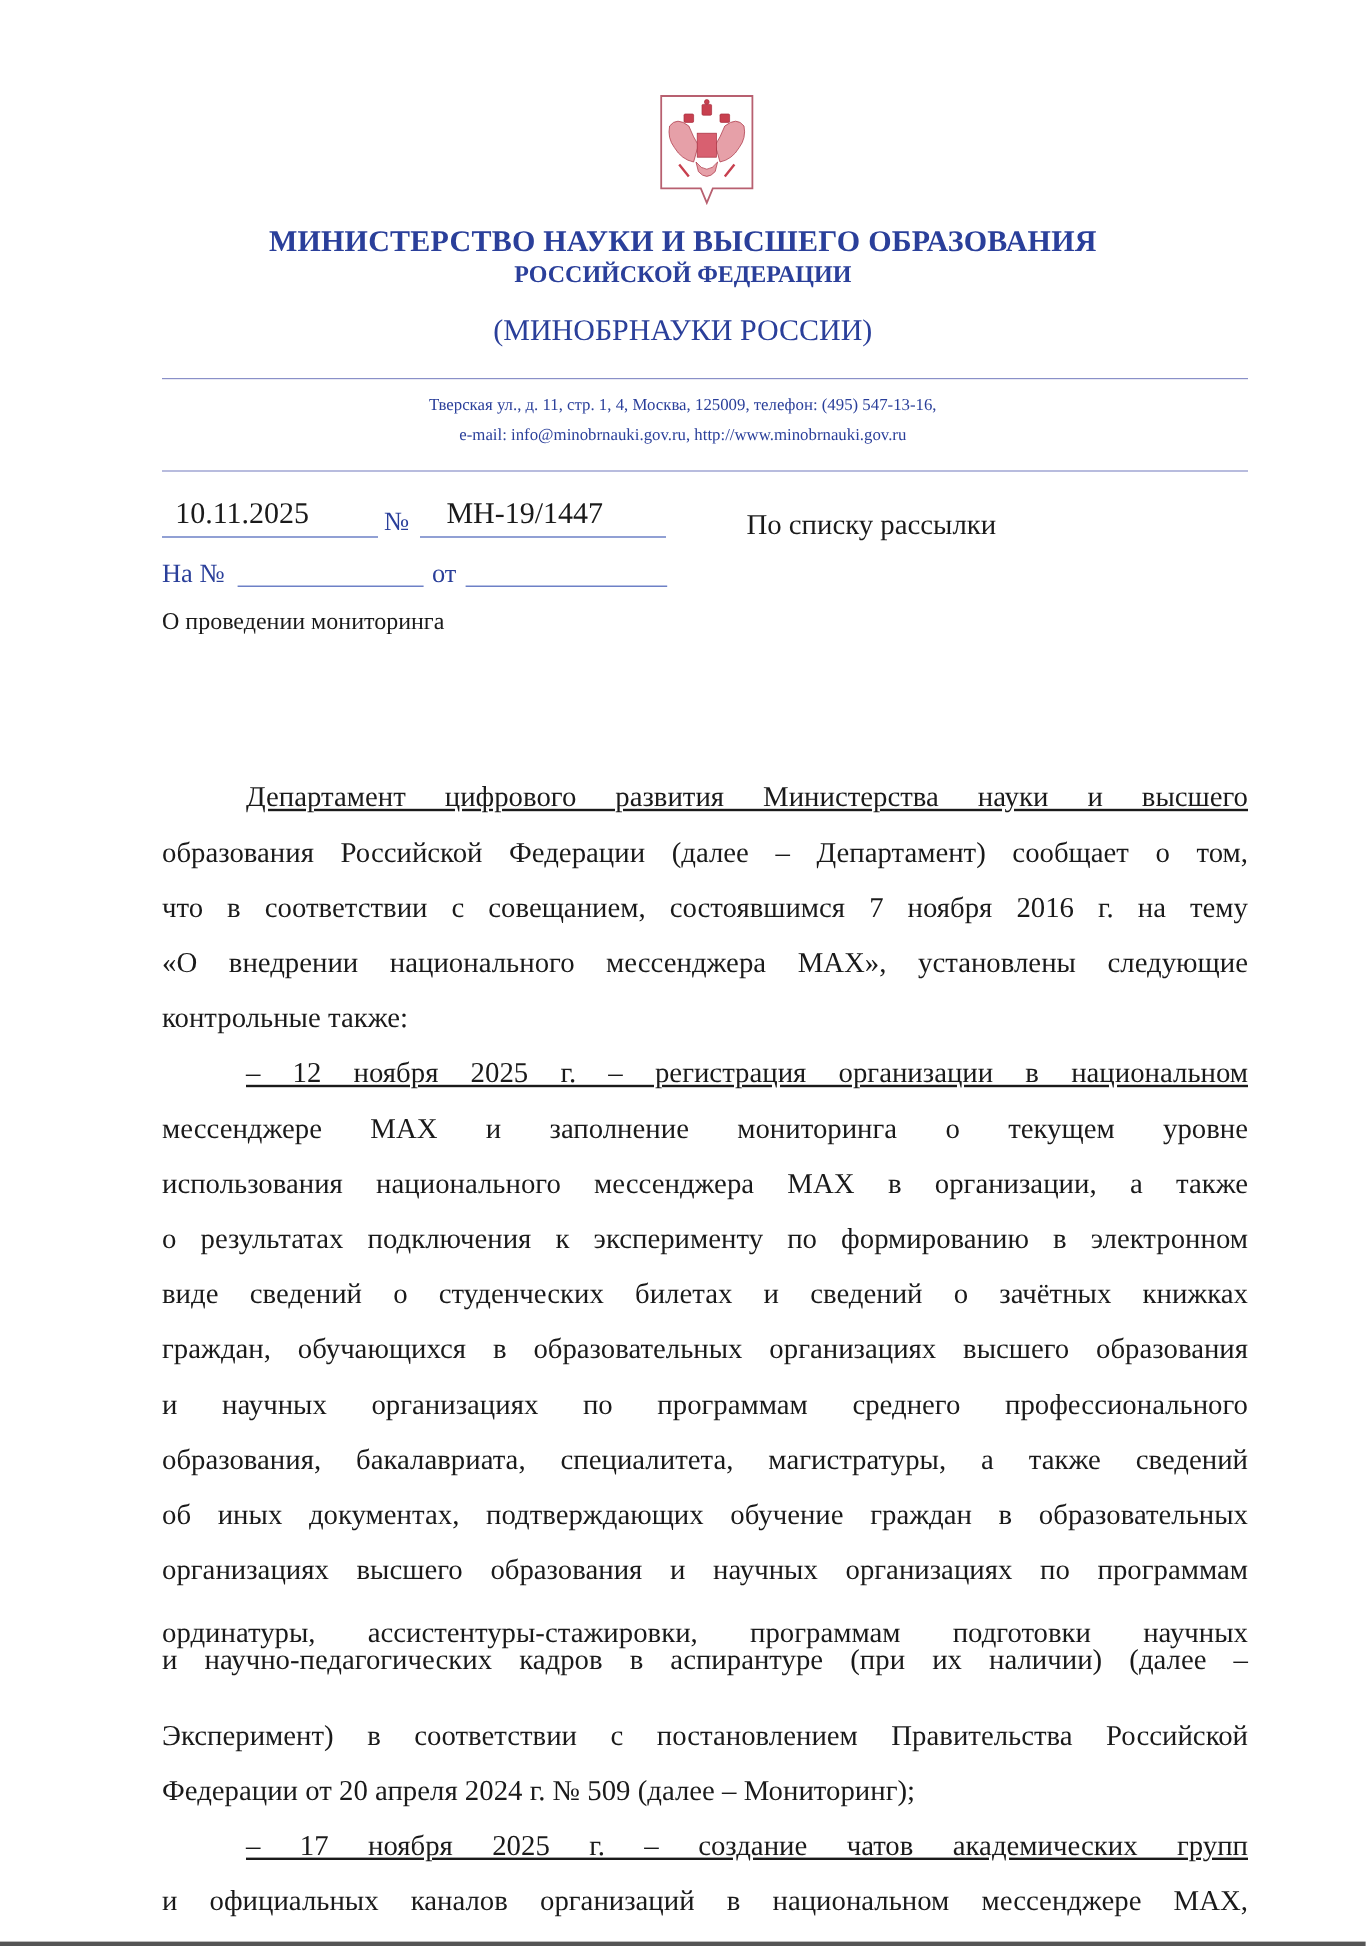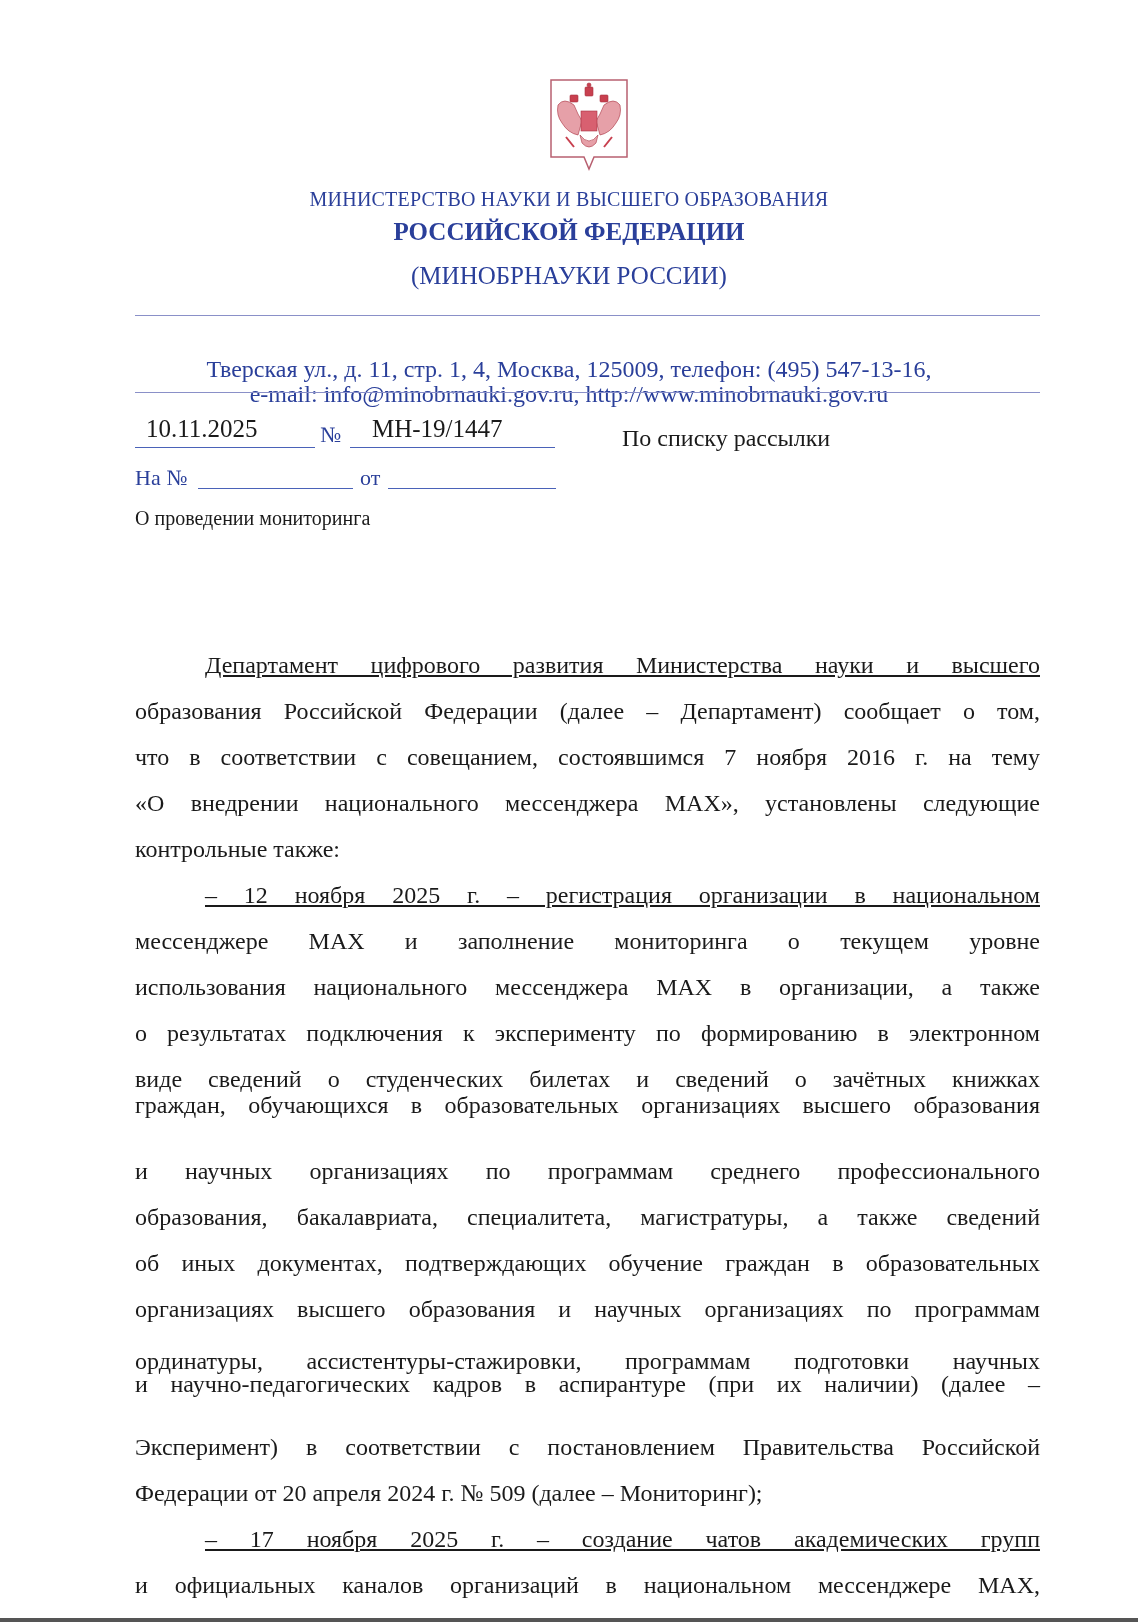--- a/index.html
+++ b/index.html
@@ -2,25 +2,25 @@
 <html><head>
 <meta charset="utf-8">
 <style>
   html, body { margin: 0; padding: 0; }
   body {
     width: 1138px; height: 1622px; background: #ffffff; position: relative; overflow: hidden;
     font-family: "Liberation Serif", "DejaVu Serif", serif; color: #1a1a1a;
   }
   .emblem { position: absolute; left: 548px; top: 77px; width: 82px; height: 96px; }
   .hdr { position: absolute; left: 0; width: 1138px; text-align: center; color: #2a3f9a; }
-  .title1 { top: 188px; font-size: 20px; font-weight: normal; letter-spacing: 0.2px; }
-  .title2 { top: 218px; font-size: 25px; font-weight: bold; }
+  .title1 { top: 188px; font-size: 25px; font-weight: bold; letter-spacing: 0.2px; }
+  .title2 { top: 218px; font-size: 20px; font-weight: bold; }
   .title3 { top: 262px; font-size: 25px; }
   .rule { position: absolute; left: 135px; width: 905px; height: 1px; background: #8a90c8; }
-  .addr { position: absolute; left: 0; width: 1138px; text-align: center; color: #2a3f9a; font-size: 24px; margin-top: 25px; }
+  .addr { position: absolute; left: 0; width: 1138px; text-align: center; color: #2a3f9a; font-size: 14px; }
   .field { position: absolute; font-size: 25px; color: #1a1a1a; }
   .uline { position: absolute; height: 1px; background: #4a62b8; }
   .lbl { position: absolute; color: #2a3f9a; font-size: 22px; }
   .recipient { position: absolute; left: 622px; top: 425px; font-size: 24px; }
   .subject { position: absolute; left: 135px; top: 507px; font-size: 20px; }
   .body { position: absolute; left: 135px; width: 905px; font-size: 24px; }
   .line { position: absolute; left: 0; width: 905px; height: 46px; white-space: nowrap; text-align: justify; text-align-last: justify; }
   .line.last { text-align-last: left; }
   .line.indent { padding-left: 70px; width: 835px; text-decoration: underline; }
   .bottom-bar { position: absolute; left: 0; top: 1618px; width: 1138px; height: 4px; background: #555; }
@@ -72,21 +72,21 @@
   <div class="line indent" style="top:0">Департамент цифрового развития Министерства науки и высшего</div>
   <div class="line" style="top:46px">образования Российской Федерации (далее – Департамент) сообщает о том,</div>
   <div class="line" style="top:92px">что в соответствии с совещанием, состоявшимся 7 ноября 2016 г. на тему</div>
   <div class="line" style="top:138px">«О внедрении национального мессенджера MAX», установлены следующие</div>
   <div class="line last" style="top:184px">контрольные также:</div>
   <div class="line indent" style="top:230px">– 12 ноября 2025 г. – регистрация организации в национальном</div>
   <div class="line" style="top:276px">мессенджере MAX и заполнение мониторинга о текущем уровне</div>
   <div class="line" style="top:322px">использования национального мессенджера MAX в организации, а также</div>
   <div class="line" style="top:368px">о результатах подключения к эксперименту по формированию в электронном</div>
   <div class="line" style="top:414px">виде сведений о студенческих билетах и сведений о зачётных книжках</div>
-  <div class="line" style="top:440px">граждан, обучающихся в образовательных организациях высшего образования</div>
+  <div class="line" style="top:460px">граждан, обучающихся в образовательных организациях высшего образования</div>
   <div class="line" style="top:506px">и научных организациях по программам среднего профессионального</div>
   <div class="line" style="top:552px">образования, бакалавриата, специалитета, магистратуры, а также сведений</div>
   <div class="line" style="top:598px">об иных документах, подтверждающих обучение граждан в образовательных</div>
   <div class="line" style="top:644px">организациях высшего образования и научных организациях по программам</div>
   <div class="line" style="top:696px">ординатуры, ассистентуры-стажировки, программам подготовки научных</div>
   <div class="line" style="top:719px">и научно-педагогических кадров в аспирантуре (при их наличии) (далее –</div>
   <div class="line" style="top:782px">Эксперимент) в соответствии с постановлением Правительства Российской</div>
   <div class="line last" style="top:828px">Федерации от 20 апреля 2024 г. № 509 (далее – Мониторинг);</div>
   <div class="line indent" style="top:874px">– 17 ноября 2025 г. – создание чатов академических групп</div>
   <div class="line" style="top:920px">и официальных каналов организаций в национальном мессенджере MAX,</div>

